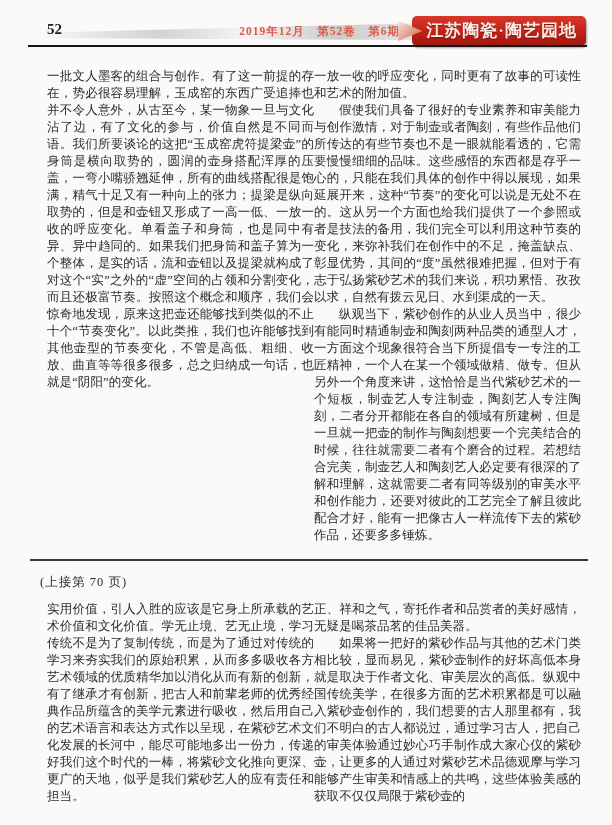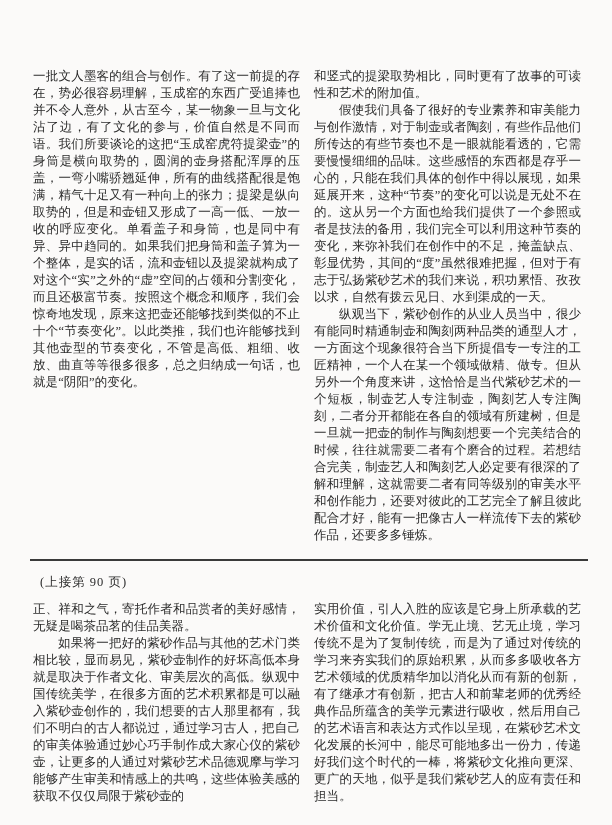--- a/index.html
+++ b/index.html
@@ -57,21 +57,21 @@
     letter-spacing: 1px; white-space: nowrap;
     text-shadow: 0 1px 1px rgba(90,10,5,0.6);
   }
   .header-rule {
     position: absolute; top: 45px; left: 28px; right: 25px; height: 2px;
     background: #161616;
   }
   
   .columns {
     position: absolute; left: 33px; width: 548px;
-    display: flex; justify-content: space-between;
+    display: flex; justify-content: flex-end;
   }
   .top-columns { top: 68px; }
   .bottom-columns { top: 601px; }
   .col { width: 267px; }
   .col p {
     margin: 0;
     font-size: 12.5px;
     line-height: 17px;
     letter-spacing: 0.1px;
     text-align: justify;
@@ -85,39 +85,51 @@
   .continuation-note {
     position: absolute; top: 574px; left: 40px;
     font-size: 12.5px; color: #2b2b2b; letter-spacing: 1px;
   }
 </style>
 </head>
 <body>
 
 <div class="page">
 
+  <div class="header">
+    <div class="swoosh"></div>
+    <div class="page-number">52</div>
+    <div class="issue-info">2019年12月　第52卷　第6期</div>
+    <div class="banner">
+      <div class="banner-arrow"></div>
+      <div class="banner-box">
+        <span class="banner-title">江苏陶瓷·陶艺园地</span>
+      </div>
+    </div>
+    <div class="header-rule"></div>
+  </div>
 
   <div class="columns top-columns">
     <div class="col">
       <p>一批文人墨客的组合与创作。有了这一前提的存在，势必很容易理解，玉成窑的东西广受追捧也并不令人意外，从古至今，某一物象一旦与文化沾了边，有了文化的参与，价值自然是不同而语。我们所要谈论的这把“玉成窑虎符提梁壶”的身筒是横向取势的，圆润的壶身搭配浑厚的压盖，一弯小嘴骄翘延伸，所有的曲线搭配很是饱满，精气十足又有一种向上的张力；提梁是纵向取势的，但是和壶钮又形成了一高一低、一放一收的呼应变化。单看盖子和身筒，也是同中有异、异中趋同的。如果我们把身筒和盖子算为一个整体，是实的话，流和壶钮以及提梁就构成了对这个“实”之外的“虚”空间的占领和分割变化，而且还极富节奏。按照这个概念和顺序，我们会惊奇地发现，原来这把壶还能够找到类似的不止十个“节奏变化”。以此类推，我们也许能够找到其他壶型的节奏变化，不管是高低、粗细、收放、曲直等等很多很多，总之归纳成一句话，也就是“阴阳”的变化。</p>
     </div>
     <div class="col">
-      <p>和竖式的提梁取势相比，同时更有了故事的可读性和艺术的附加值。</p>
+      <p>一放一收的呼应变化，同时更有了故事的可读性和艺术的附加值。</p>
       <p class="indent">假使我们具备了很好的专业素养和审美能力与创作激情，对于制壶或者陶刻，有些作品他们所传达的有些节奏也不是一眼就能看透的，它需要慢慢细细的品味。这些感悟的东西都是存乎一心的，只能在我们具体的创作中得以展现，如果延展开来，这种“节奏”的变化可以说是无处不在的。这从另一个方面也给我们提供了一个参照或者是技法的备用，我们完全可以利用这种节奏的变化，来弥补我们在创作中的不足，掩盖缺点、彰显优势，其间的“度”虽然很难把握，但对于有志于弘扬紫砂艺术的我们来说，积功累悟、孜孜以求，自然有拨云见日、水到渠成的一天。</p>
       <p class="indent">纵观当下，紫砂创作的从业人员当中，很少有能同时精通制壶和陶刻两种品类的通型人才，一方面这个现象很符合当下所提倡专一专注的工匠精神，一个人在某一个领域做精、做专。但从另外一个角度来讲，这恰恰是当代紫砂艺术的一个短板，制壶艺人专注制壶，陶刻艺人专注陶刻，二者分开都能在各自的领域有所建树，但是一旦就一把壶的制作与陶刻想要一个完美结合的时候，往往就需要二者有个磨合的过程。若想结合完美，制壶艺人和陶刻艺人必定要有很深的了解和理解，这就需要二者有同等级别的审美水平和创作能力，还要对彼此的工艺完全了解且彼此配合才好，能有一把像古人一样流传下去的紫砂作品，还要多多锤炼。</p>
     </div>
   </div>
 
   <div class="divider"></div>
 
-  <div class="continuation-note">(上接第 90 页)</div>
+  <div class="continuation-note">(上接第 70 页)</div>
 
   <div class="columns bottom-columns">
     <div class="col">
+      <p>实用价值，引人入胜的应该是它身上所承载的艺术价值和文化价值。学无止境、艺无止境，学习传统不是为了复制传统，而是为了通过对传统的学习来夯实我们的原始积累，从而多多吸收各方艺术领域的优质精华加以消化从而有新的创新，有了继承才有创新，把古人和前辈老师的优秀经典作品所蕴含的美学元素进行吸收，然后用自己的艺术语言和表达方式作以呈现，在紫砂艺术文化发展的长河中，能尽可能地多出一份力，传递好我们这个时代的一棒，将紫砂文化推向更深、更广的天地，似乎是我们紫砂艺人的应有责任和担当。</p>
+    </div>
+    <div class="col">
       <p>正、祥和之气，寄托作者和品赏者的美好感情，无疑是喝茶品茗的佳品美器。</p>
       <p class="indent">如果将一把好的紫砂作品与其他的艺术门类相比较，显而易见，紫砂壶制作的好坏高低本身就是取决于作者文化、审美层次的高低。纵观中国传统美学，在很多方面的艺术积累都是可以融入紫砂壶创作的，我们想要的古人那里都有，我们不明白的古人都说过，通过学习古人，把自己的审美体验通过妙心巧手制作成大家心仪的紫砂壶，让更多的人通过对紫砂艺术品德观摩与学习能够产生审美和情感上的共鸣，这些体验美感的获取不仅仅局限于紫砂壶的</p>
-    </div>
-    <div class="col">
-      <p>实用价值，引人入胜的应该是它身上所承载的艺术价值和文化价值。学无止境、艺无止境，学习传统不是为了复制传统，而是为了通过对传统的学习来夯实我们的原始积累，从而多多吸收各方艺术领域的优质精华加以消化从而有新的创新，有了继承才有创新，把古人和前辈老师的优秀经典作品所蕴含的美学元素进行吸收，然后用自己的艺术语言和表达方式作以呈现，在紫砂艺术文化发展的长河中，能尽可能地多出一份力，传递好我们这个时代的一棒，将紫砂文化推向更深、更广的天地，似乎是我们紫砂艺人的应有责任和担当。</p>
     </div>
   </div>
 
 </div>
 
 </body></html>

